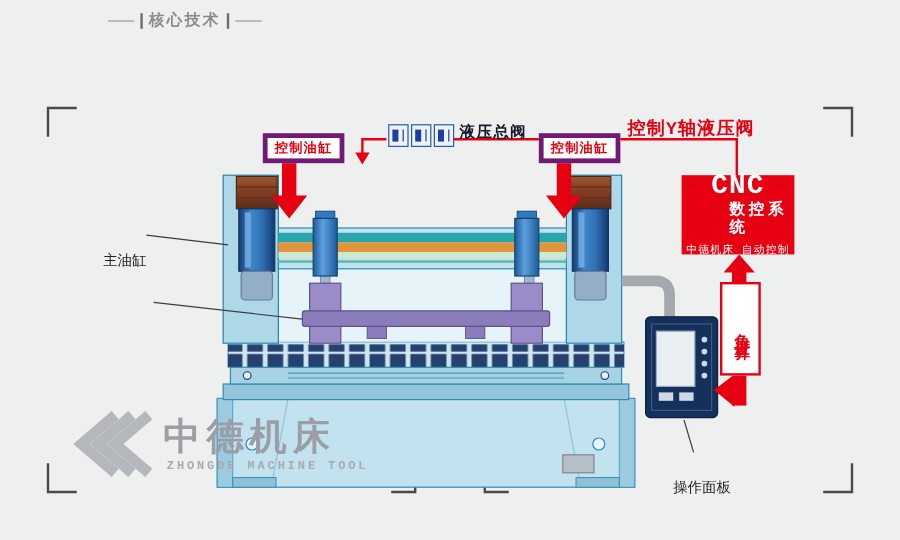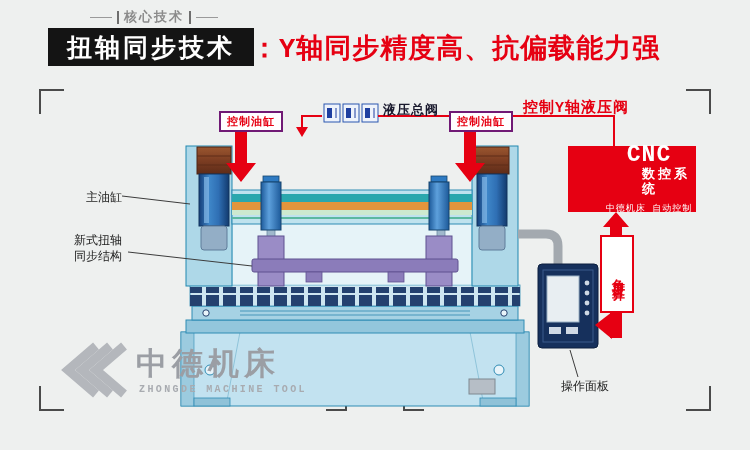--- a/index.html
+++ b/index.html
@@ -12,29 +12,29 @@
   .tagline{left:90px;top:8px;display:flex;align-items:center;gap:5px;
            color:#8b8b8b;font-size:13px;font-weight:bold;letter-spacing:2px;}
   .tagline .hline{width:22px;height:1px;background:#9a9a9a;}
   .tagline .tick{width:2px;height:13px;background:#6e6e6e;}
   .title-box{left:48px;top:28px;width:206px;height:38px;background:#141414;color:#ffffff;
              display:flex;align-items:center;justify-content:center;
              font-size:25px;font-weight:bold;letter-spacing:3px;}
   .subtitle{left:251px;top:30px;color:#e60012;font-size:27px;font-weight:800;letter-spacing:1px;white-space:nowrap;}
 
   
-  .red-tag{background:#ffffff;border:2px solid #701a75;color:#e60012;
+  .red-tag{background:#ffffff;border:4px solid #701a75;color:#e60012;
            font-size:11px;font-weight:bold;padding:1px 6px;letter-spacing:1px;white-space:nowrap;}
-  .blk-label{color:#222222;font-size:12px;white-space:nowrap;}
+  .blk-label{color:#222222;font-size:12px;white-space:nowrap;margin-top:20px;}
   .valve-label{left:383px;top:101px;color:#1a1a2e;font-size:13px;font-weight:bold;letter-spacing:1px;}
   .yvalve-label{left:523px;top:98px;color:#e60012;font-size:15px;font-weight:bold;letter-spacing:1px;}
 
   
   .cnc-box{left:568px;top:146px;width:94px;height:66px;background:#e60012;color:#ffffff;
-           display:flex;flex-direction:column;align-items:center;justify-content:center;padding-left:34px;}
+           display:flex;flex-direction:column;align-items:center;justify-content:center;}
   .cnc-title{font-size:23px;font-weight:800;line-height:23px;letter-spacing:1px;}
   .cnc-sub{font-size:13px;font-weight:bold;letter-spacing:3px;line-height:15px;margin-left:40px;}
   .cnc-div{width:66px;height:1px;background:rgba(255,255,255,.85);margin:3px 0 2px 0;}
   .cnc-cap{font-size:9px;letter-spacing:1px;}
 
   
   .angle-box{left:600px;top:235px;width:34px;height:78px;box-sizing:border-box;
              background:#ffffff;border:2px solid #e60012;color:#e60012;
              font-size:13px;font-weight:bold;letter-spacing:3px;
              writing-mode:vertical-rl;display:flex;align-items:center;justify-content:center;}
@@ -215,34 +215,28 @@
   </svg>
 
   <div class="abs tagline">
     <span class="hline"></span>
     <span class="tick"></span>
     <span>核心技术</span>
     <span class="tick"></span>
     <span class="hline"></span>
   </div>
 
-  <div class="abs title-box">扭轴同步技术</div>
-  <div class="abs subtitle">：Y轴同步精度高、抗偏载能力强</div>
 
   <div class="abs red-tag" style="left:219px;top:111px;">控制油缸</div>
   <div class="abs red-tag" style="left:449px;top:111px;">控制油缸</div>
 
   <div class="abs valve-label">液压总阀</div>
   <div class="abs yvalve-label">控制Y轴液压阀</div>
 
   <div class="abs blk-label" style="left:86px;top:189px;">主油缸</div>
-  <div class="abs blk-label" style="left:74px;top:233px;line-height:16px;">
-    <div>新式扭轴</div>
-    <div>同步结构</div>
-  </div>
   <div class="abs blk-label" style="left:561px;top:378px;text-align:right;">操作面板</div>
 
   <div class="abs cnc-box">
     <div class="cnc-title">CNC</div>
     <div class="cnc-sub">数控系统</div>
     <div class="cnc-div"></div>
     <div class="cnc-cap">中德机床 自动控制</div>
   </div>
 
   <div class="abs angle-box">角度计算</div>

